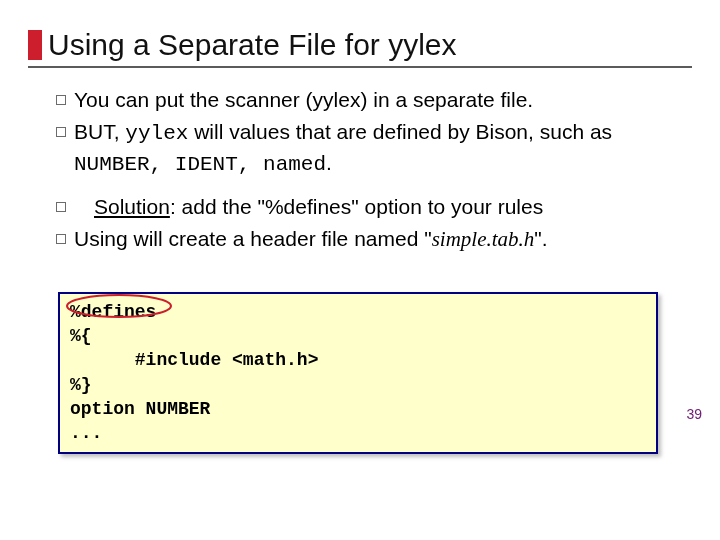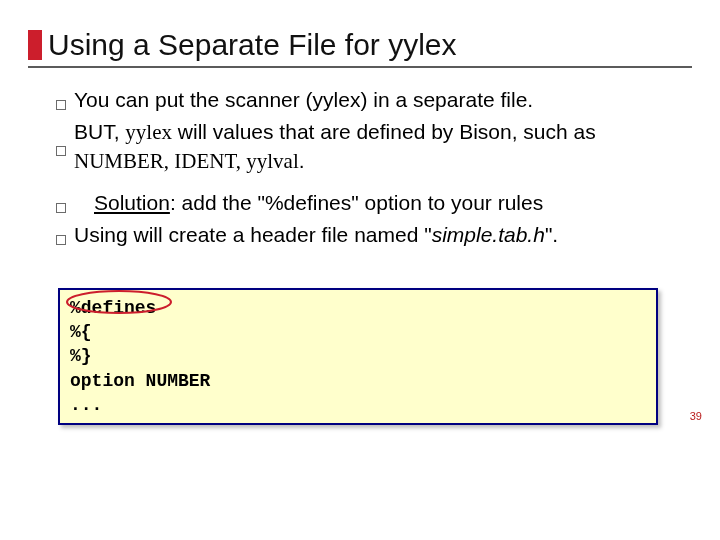--- a/index.html
+++ b/index.html
@@ -41,41 +41,41 @@
     margin: 4px 0 18px 0;
   }
   .bullets {
     font-size: 21px;
     line-height: 1.35;
     margin-left: 28px;
     margin-right: 10px;
   }
   .bullet {
     display: flex;
-    align-items: center;
+    align-items: flex-start;
     margin-bottom: 4px;
   }
   .bullet-group2 {
     margin-top: 14px;
   }
   .sq {
     display: inline-block;
     flex: 0 0 auto;
     width: 8px;
     height: 8px;
     border: 1px solid #6b6b6b;
     margin-top: 9px;
     margin-right: 8px;
   }
   .bullet-text { flex: 1 1 auto; }
   .mono {
-    font-family: Liberation Serif, serif;
+    font-family: Liberation Mono, monospace;
   }
   .mono-i {
-    font-family: Liberation Sans, sans-serif;
+    font-family: Liberation Serif, serif;
     font-style: italic;
   }
   .codebox {
     position: relative;
     margin: 38px 0 0 30px;
     width: 600px;
     background: #ffffcc;
     border: 2px solid #000080;
     box-shadow: 3px 3px 4px rgba(0,0,0,0.25);
     padding: 6px 10px 6px 10px;
@@ -92,22 +92,22 @@
     left: 2px;
     top: -2px;
     width: 114px;
     height: 28px;
     pointer-events: none;
   }
   .page-num {
     position: absolute;
     right: 18px;
     bottom: 14px;
-    font-size: 11px;
-    color: #b91c1c;
+    font-size: 14px;
+    color: #701a75;
   }
 </style>
 </head>
 <body>
 
 <div class="slide">
 
   <div class="title-row">
     <div class="title-accent"></div>
     <div class="title">Using a Separate File for yylex</div>
@@ -117,21 +117,21 @@
   <div class="bullets">
 
     <div class="bullet">
       <span class="sq"></span>
       <span class="bullet-text">You can put the scanner (yylex) in a separate file.</span>
     </div>
 
     <div class="bullet">
       <span class="sq"></span>
       <span class="bullet-text">
-        <span>BUT, </span><span class="mono">yylex</span><span> will values that are defined by Bison, such as </span><span class="mono">NUMBER, IDENT, yylval</span><span>.</span>
+        <span>BUT, </span><span class="mono">yylex</span><span> will values that are defined by Bison, such as </span><span class="mono">NUMBER, IDENT, named</span><span>.</span>
       </span>
     </div>
 
     <div class="bullet bullet-group2">
       <span class="sq"></span>
       <span class="bullet-text">
         <span style="text-decoration: underline; margin-left: 20px;">Solution</span><span>: add the "%defines" option to your rules</span>
       </span>
     </div>
 
@@ -143,20 +143,21 @@
     </div>
 
   </div>
 
   <div class="codebox">
     <svg class="circle-mark" viewBox="0 0 114 28">
       <ellipse cx="57" cy="14" rx="52" ry="11" fill="none" stroke="#cc1e2c" stroke-width="2"></ellipse>
     </svg>
     <div class="code-line">%defines</div>
     <div class="code-line">%{</div>
+    <div class="code-line">      #include &lt;math.h&gt;</div>
     <div class="code-line">%}</div>
     <div class="code-line">option NUMBER</div>
     <div class="code-line">...</div>
   </div>
 
   <div class="page-num">39</div>
 
 </div>
 
 </body></html>

